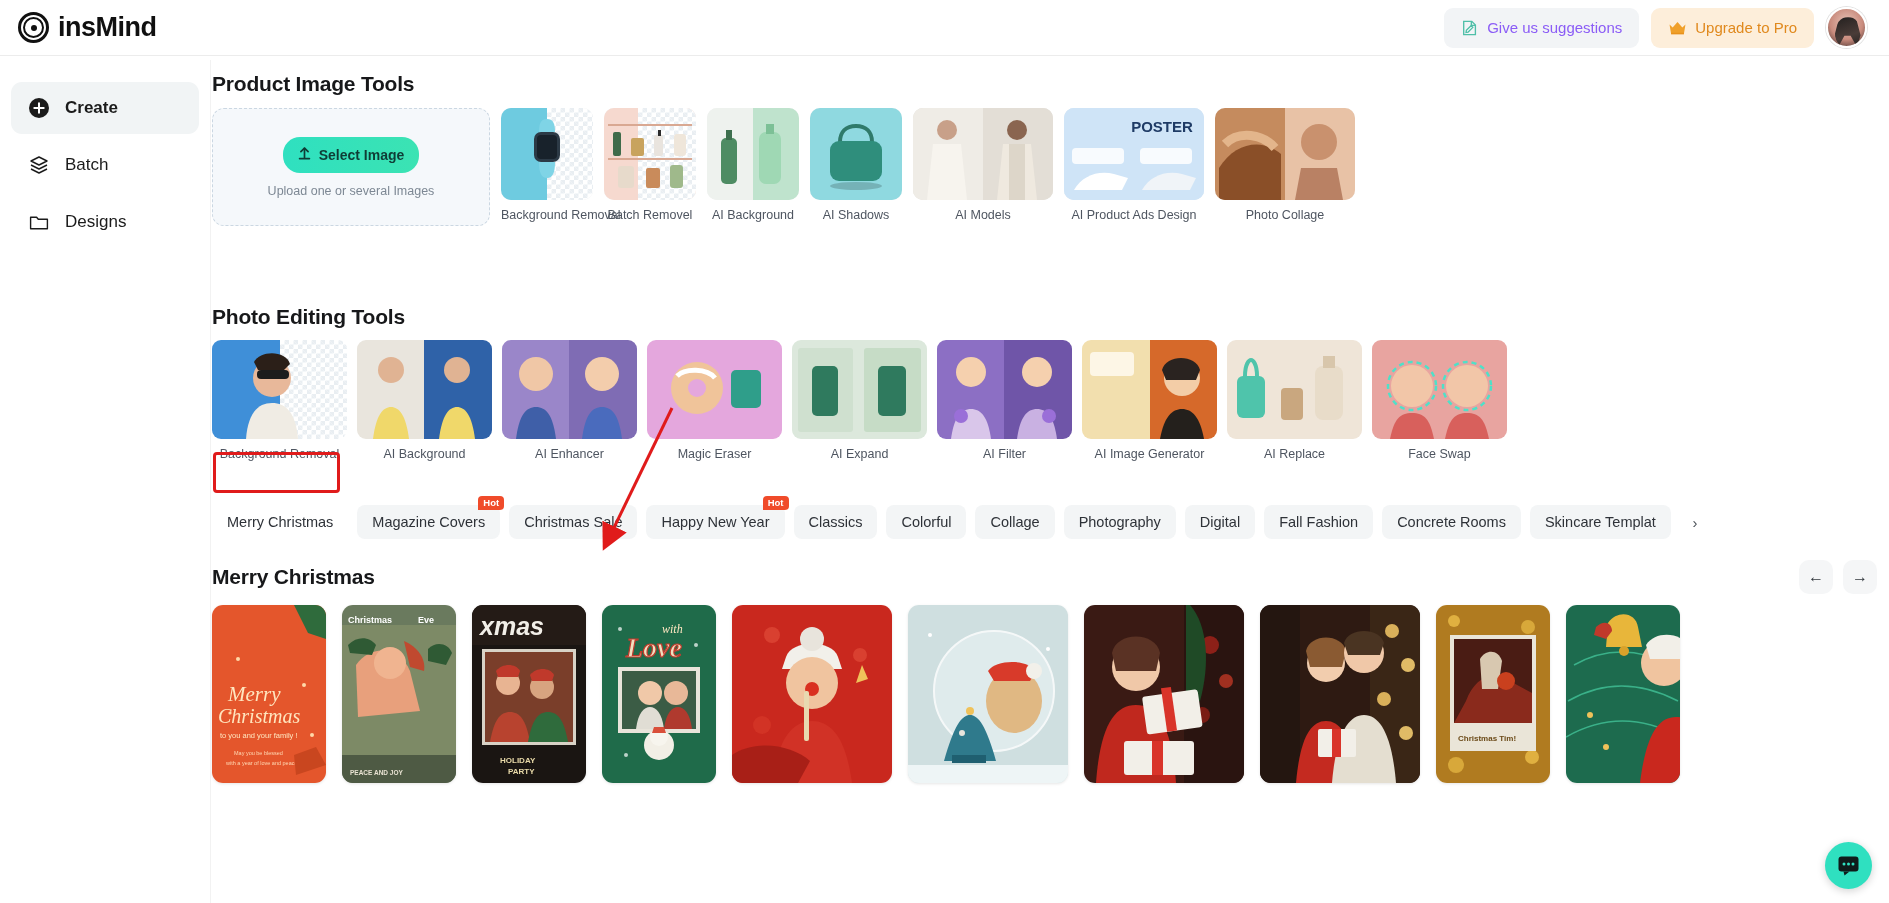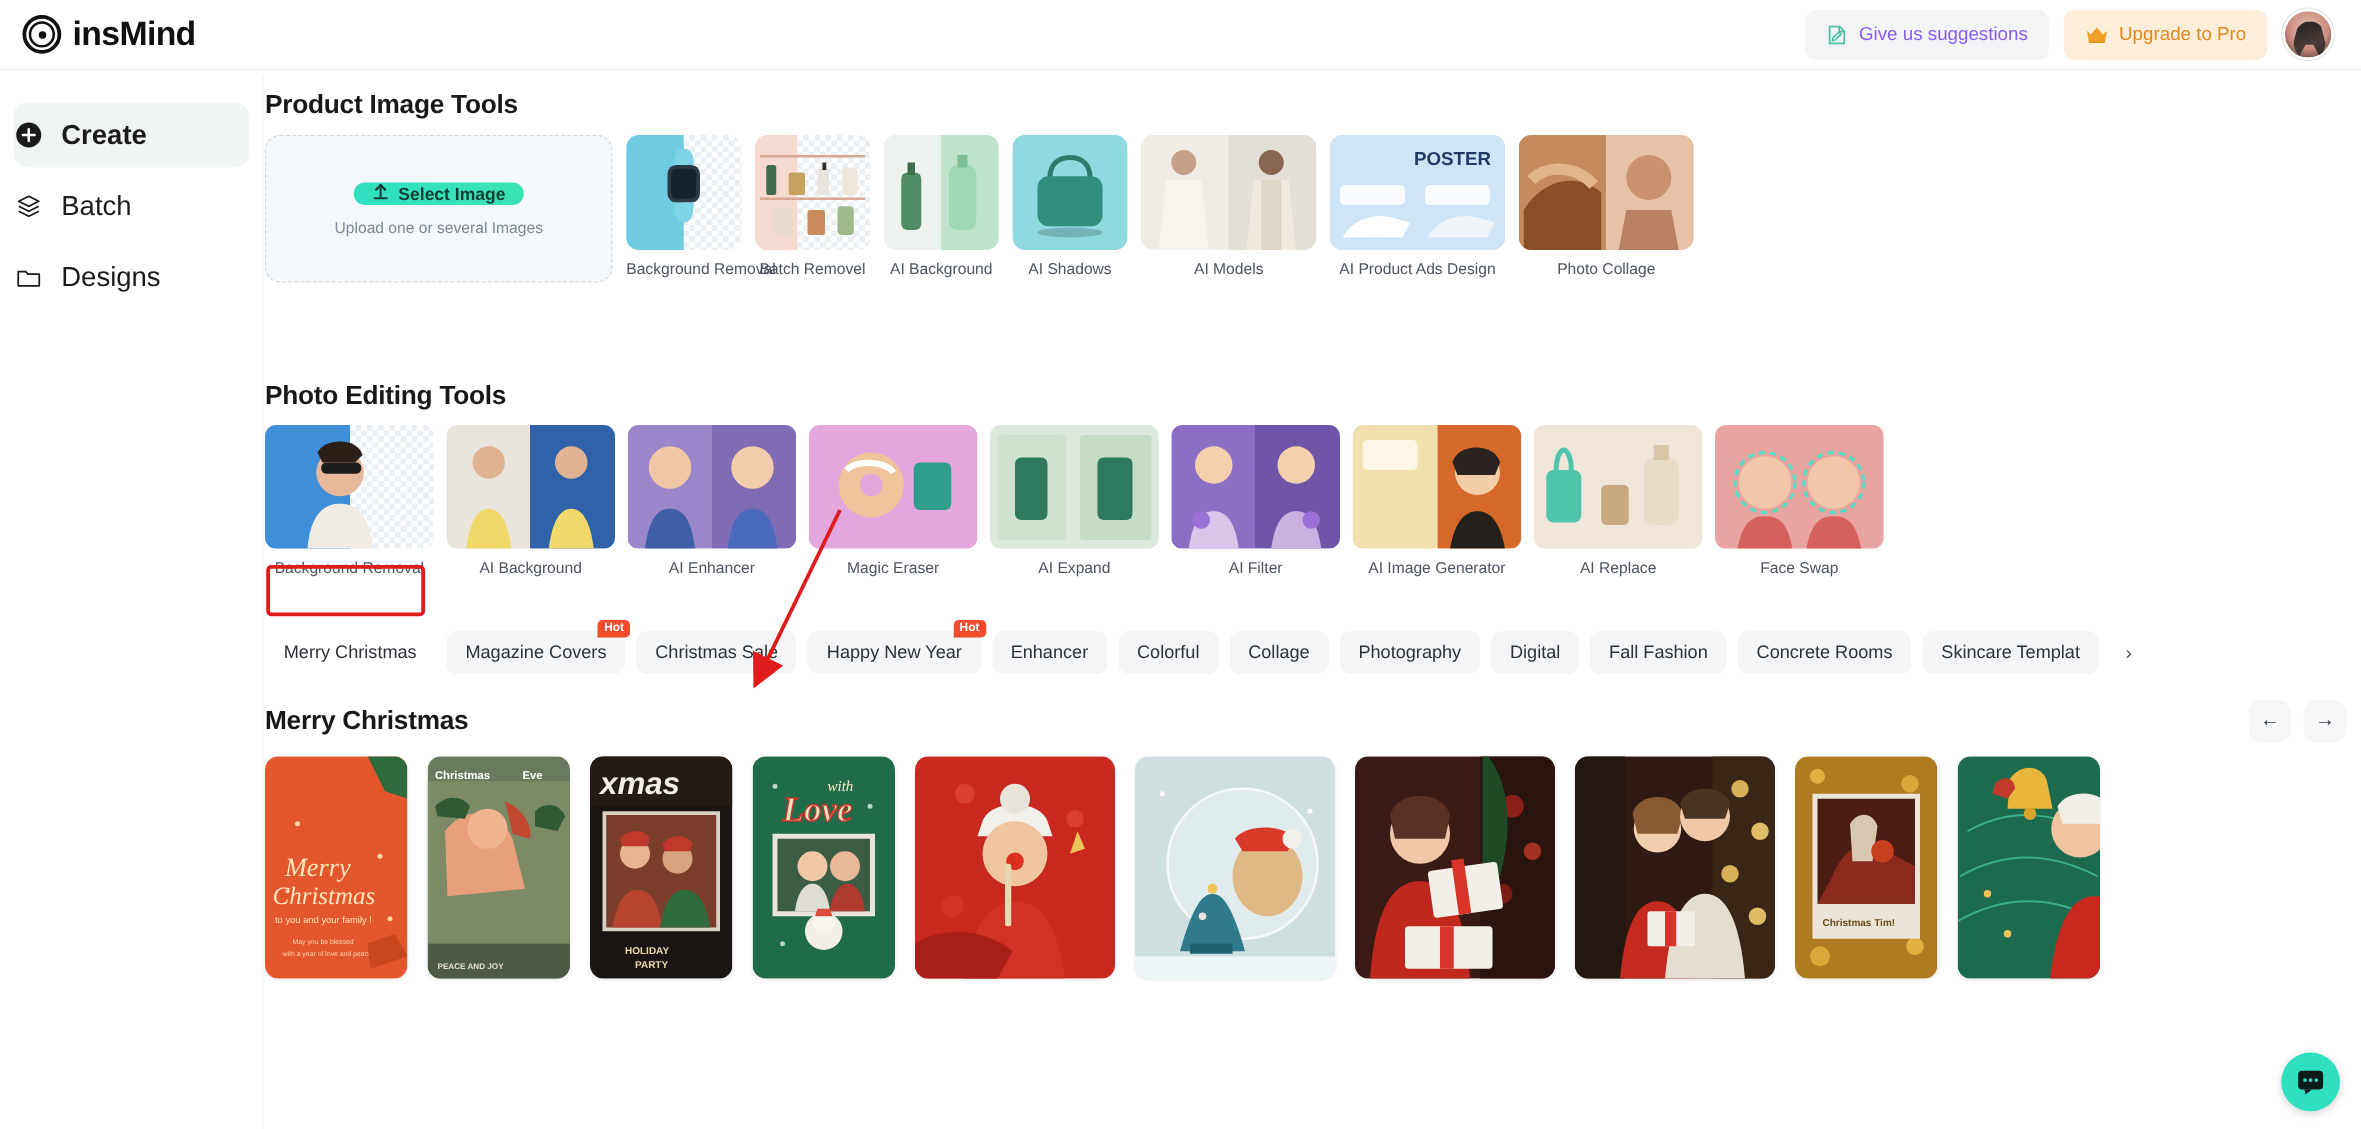--- a/index.html
+++ b/index.html
@@ -62,22 +62,22 @@
   .icon-crown { width: 19px; height: 16px; display: block; }
 
   
   .sidebar {
     position: absolute; top: 60px; left: 0; width: 211px; height: 843px;
     background: #ffffff; padding: 22px 11px 0 11px;
     border-right: 1px solid #f2f2f2;
   }
   .side-item {
     display: flex; align-items: center; gap: 14px;
-    height: 52px; padding: 0 0; border-radius: 11px;
-    font-size: 22px; color: #1b1b1b; cursor: pointer; margin-bottom: 5px;
+    height: 52px; padding: 0 16px; border-radius: 11px;
+    font-size: 17px; color: #1b1b1b; cursor: pointer; margin-bottom: 5px;
   }
   .side-item.active { background: #f1f4f5; font-weight: 600; }
   .side-ico { width: 24px; height: 24px; display: flex; align-items: center; justify-content: center; flex: 0 0 24px; }
 
   
   .main {
     position: absolute; top: 60px; left: 211px;
     width: 1678px; height: 843px; overflow: hidden; background: #fff;
   }
   .section-title {
@@ -93,21 +93,21 @@
     display: flex; gap: 11px; align-items: flex-start;
   }
   .upload-box {
     width: 278px; height: 118px; border: 1.5px dashed #cbd7e2;
     border-radius: 12px; background: #f5f8fb;
     display: flex; flex-direction: column; align-items: center; justify-content: center;
     gap: 11px; cursor: pointer;
   }
   .upload-btn {
     display: flex; align-items: center; justify-content: center; gap: 8px;
-    width: 136px; height: 18px; border-radius: 17px;
+    width: 136px; height: 36px; border-radius: 17px;
     background: linear-gradient(90deg,#2fe0c0 0%, #3be3b3 100%);
     color: #0f3d36; font-size: 14px; font-weight: 600; cursor: pointer;
   }
   .upload-hint { font-size: 12.5px; color: #7d8894; }
 
   .tool-card { width: 92px; cursor: pointer; }
   .tool-thumb {
     width: 92px; height: 92px; border-radius: 10px; overflow: hidden;
     position: relative; background: #eee;
   }
@@ -540,21 +540,21 @@
       <span class="tab-badge">Hot</span>
     </div>
     <div class="tab">
       <span>Christmas Sale</span>
     </div>
     <div class="tab">
       <span>Happy New Year</span>
       <span class="tab-badge">Hot</span>
     </div>
     <div class="tab">
-      <span>Enhancer</span>
+      <span>Classics</span>
     </div>
     <div class="tab">
       <span>Colorful</span>
     </div>
     <div class="tab">
       <span>Collage</span>
     </div>
     <div class="tab">
       <span>Photography</span>
     </div>

